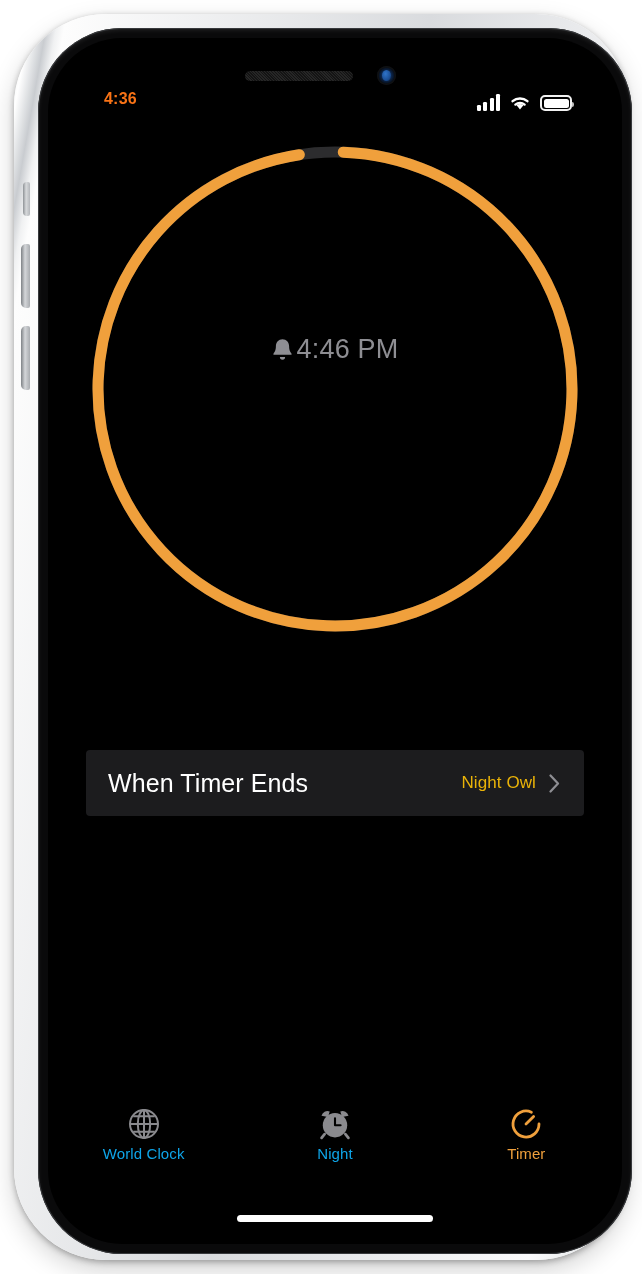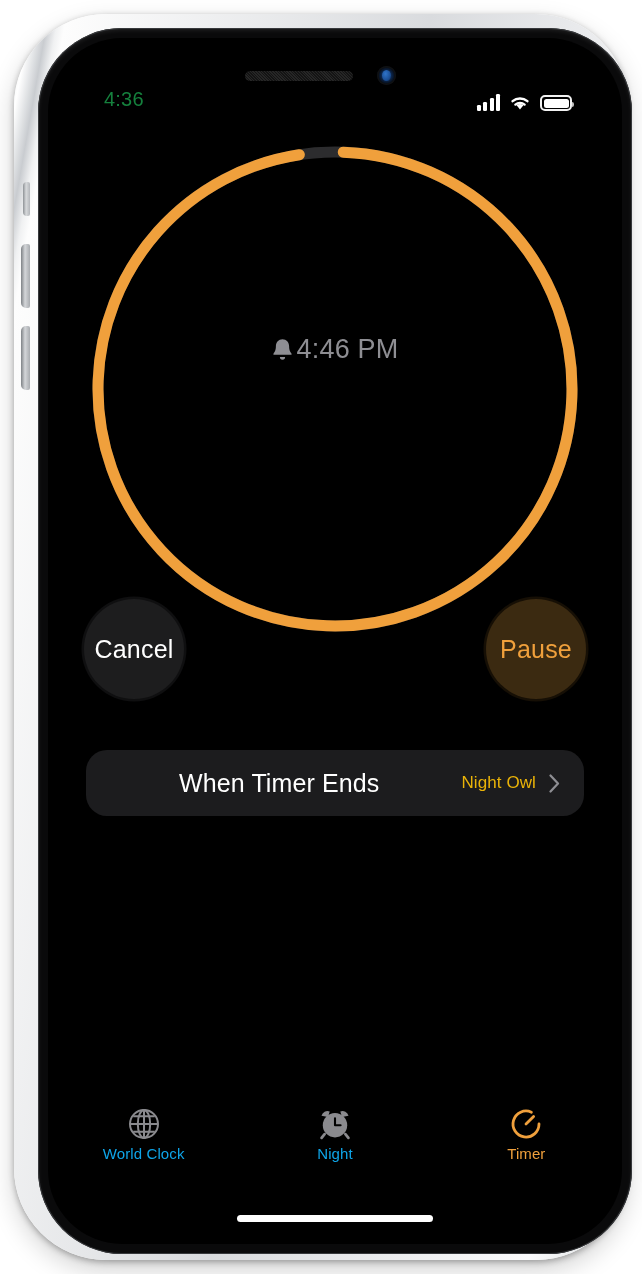--- a/index.html
+++ b/index.html
@@ -132,23 +132,23 @@
   #status-bar {
     position: absolute;
     left: 0; top: 46px;
     width: 100%;
     height: 30px;
   }
   #status-time {
     position: absolute;
     left: 56px;
     top: 0;
-    font-size: 20px;
-    font-weight: normal;
-    color: #15803d;
+    font-size: 16px;
+    font-weight: bold;
+    color: #f97316;
     letter-spacing: 0.2px;
     line-height: 30px;
   }
   #status-icons {
     position: absolute;
     right: 50px;
     top: 3px;
     display: flex;
     align-items: flex-end;
     gap: 8px;
@@ -276,27 +276,26 @@
   }
 
   
   #when-timer-ends-row {
     position: absolute;
     left: 38px;
     top: 712px;
     width: 498px;
     height: 66px;
     background: #1c1c1e;
-    border-radius: 21px;
+    border-radius: 4px;
     display: flex;
     align-items: center;
-    padding: 0 24px 0 11px;
+    padding: 0 24px 0 22px;
     box-sizing: border-box;
     cursor: pointer;
-    text-align: center;
   }
   #when-timer-ends-label {
     flex: 1;
     font-size: 25px;
     color: #ffffff;
     letter-spacing: 0.1px;
   }
   #when-timer-ends-value {
     font-size: 17px;
     color: #eab308;
@@ -395,28 +394,20 @@
     <div id="timer-readout">
       <div id="timer-end-row">
         <svg id="alarm-bell-icon" viewBox="0 0 21 23">
           <path d="M10.5 1.2 c-3.9 0-6.6 2.9-6.6 6.9 0 4.3-1.1 6-2.3 7.3-.5.5-.2 1.4.6 1.4h16.6c.8 0 1.1-.9.6-1.4-1.2-1.3-2.3-3-2.3-7.3 0-4-2.7-6.9-6.6-6.9z" fill="#8e8e93"></path>
           <path d="M7.9 19.1 h5.2 a2.6 2.6 0 0 1-5.2 0z" fill="#8e8e93"></path>
         </svg>
         <div id="timer-end-time">4:46 PM</div>
       </div>
     </div>
 
-    <div id="action-buttons">
-      <div class="action-button" id="cancel-button">
-        <span>Cancel</span>
-      </div>
-      <div class="action-button" id="pause-button">
-        <span>Pause</span>
-      </div>
-    </div>
 
     <div id="when-timer-ends-row">
       <div id="when-timer-ends-label">When Timer Ends</div>
       <div id="when-timer-ends-value">Night Owl</div>
       <svg id="chevron-right-icon" viewBox="0 0 11 19">
         <path d="M1.5 1.5 L9 9.5 L1.5 17.5" stroke="#8e8e93" stroke-width="2.2" fill="none" stroke-linecap="round" stroke-linejoin="round"></path>
       </svg>
     </div>
 
     <div id="tab-bar">

